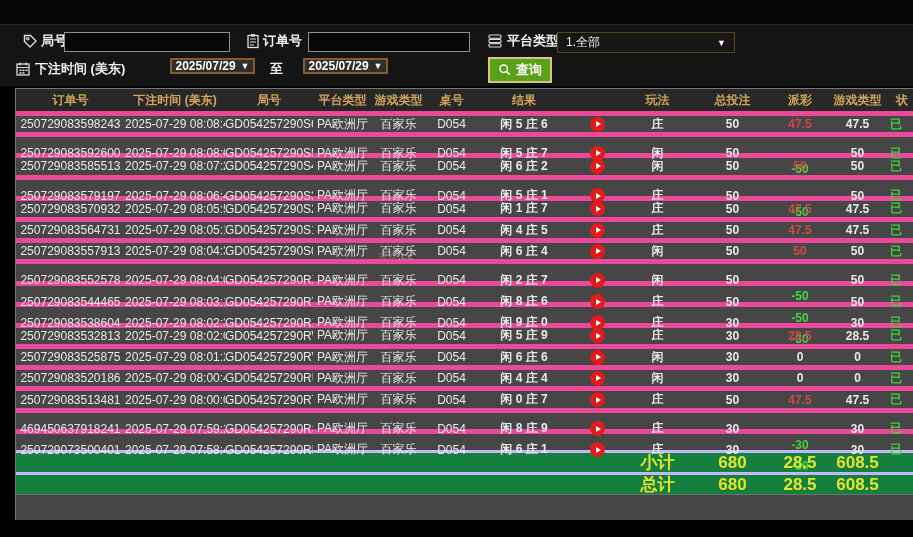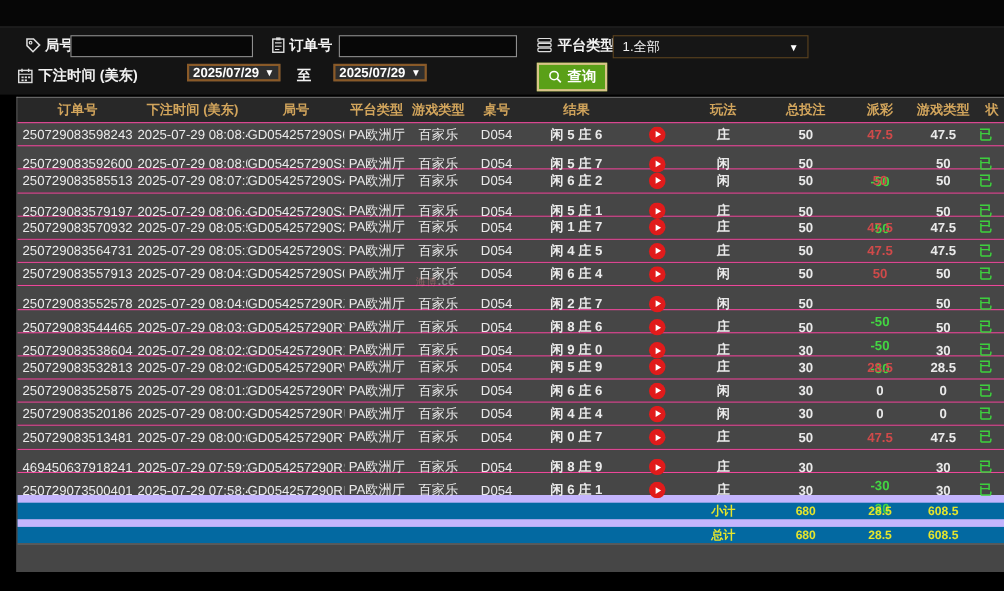--- a/index.html
+++ b/index.html
@@ -39,36 +39,36 @@
   .datatable {
     position:absolute; left:15px; top:88px; width:898px;
     border:1px solid #787878; border-right:none; border-bottom:none;
   }
   .trow {
     display:grid;
     grid-template-columns:109px 100px 88px 59px 53px 53px 92px 55px 65px 85px 50px 65px 24px;
     align-items:center; text-align:center;
   }
   .thead { height:22px; background:#282828; color:#d2a55c; font-weight:bold; font-size:12px; }
-  .tbody-row { height:21.2px; background:#464646; border-top:1px solid #ec4899; color:#eaeaea; font-size:12px; }
+  .tbody-row { height:21.2px; background:#464646; border-top:5px solid #ec4899; color:#eaeaea; font-size:12px; }
   .cell { overflow:hidden; white-space:nowrap; }
   .cell.strong { font-weight:bold; }
   .pay-red { color:#cf4a4a; font-weight:bold; }
   .pay-green { color:#42d542; font-weight:bold;margin-top:32px; }
   .pay-neutral { color:#eaeaea; font-weight:bold; }
   .status { color:#3ecf3e; font-weight:bold; text-align:left; }
   .playbtn {
     width:15px; height:15px; border-radius:50%; background:#e11b1b; margin:0 auto;
     display:flex; align-items:center; justify-content:center; cursor:pointer;
   }
   .playbtn .tri {
     width:0; height:0; margin-left:2px;
     border-left:5px solid #fff; border-top:3px solid transparent; border-bottom:3px solid transparent;
   }
-  .summary-row { height:22px; background:#0369a1; border-top:7px solid #c4b5fd; color:#e5e52c; font-weight:bold; font-size:11px; }
+  .summary-row { height:22px; background:#15803d; border-top:3px solid #c4b5fd; color:#e5e52c; font-weight:bold; font-size:17px; }
   .empty-row { height:26px; background:#464646; border-top:1px solid #6f6f6f; }
   .watermark {
     position:absolute; left:376px; top:250px; display:flex; align-items:flex-end;
     opacity:0.42; pointer-events:none;
   }
   .watermark .wm-main { font-size:32px; font-weight:bold; color:#cfcfcf; line-height:30px; }
   .watermark .wm-side { display:flex; flex-direction:row; align-items:flex-start; margin-left:2px; }
   .watermark .wm-cn { font-size:9px; color:#d98a8a; letter-spacing:1px; }
   .watermark .wm-cc { font-size:11px; font-weight:bold; color:#cfcfcf; line-height:13px; }
 </style>

